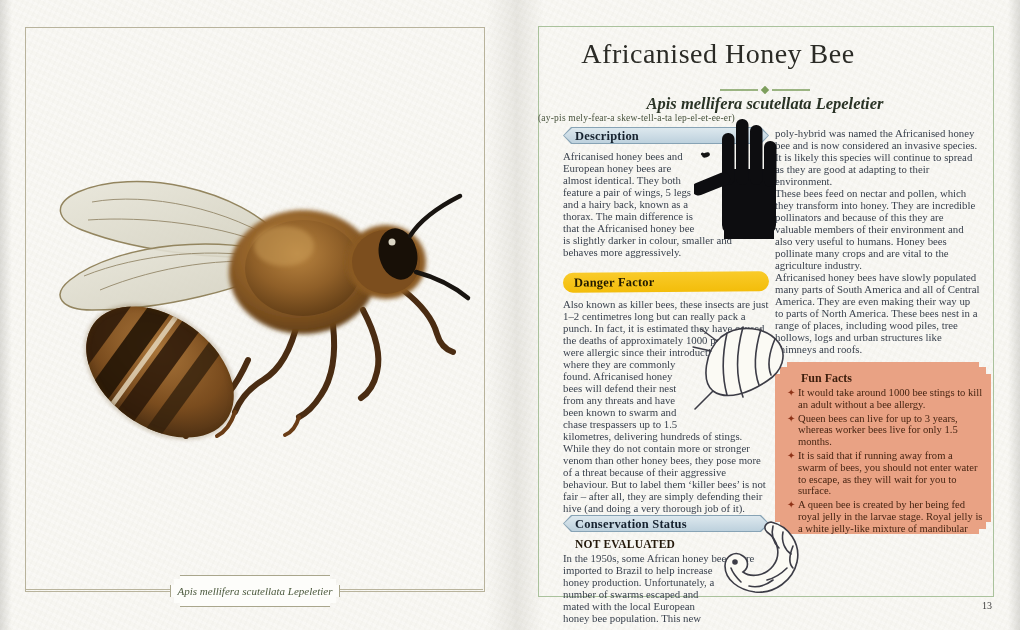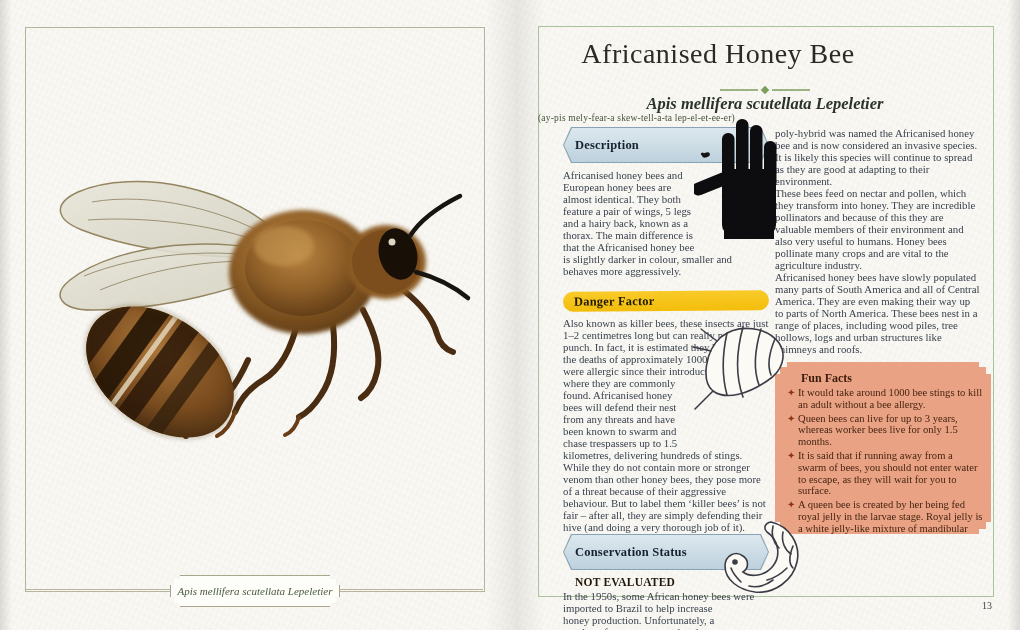--- a/index.html
+++ b/index.html
@@ -27,21 +27,21 @@
   .r-pron{position:absolute;left:538px;top:113px;width:540px;text-align:left;
     font-size:9.5px;color:#47523c;letter-spacing:.2px;}
   .pagenum{position:absolute;left:538px;top:600px;width:454px;text-align:right;font-size:10px;color:#3c3c3c;}
 
   .col{position:absolute;width:206px;font-size:10.8px;line-height:12px;color:#3a424e;text-align:left;}
   .col p{margin:0 0 0 0;}
   #col-left{left:563px;top:127px;}
   #col-right{left:775px;top:127px;}
 
   
-  .banner{position:relative;height:36px;margin:0 0 6px 0;}
+  .banner{position:relative;height:17px;margin:0 0 6px 0;}
   .banner-blue{background:#87a3b5;clip-path:polygon(8px 0,calc(100% - 8px) 0,100% 50%,calc(100% - 8px) 100%,8px 100%,0 50%);}
   .banner-blue .inner{position:absolute;inset:1px;background:linear-gradient(#dde8ee,#bdd1dd);
     clip-path:polygon(8px 0,calc(100% - 8px) 0,100% 50%,calc(100% - 8px) 100%,8px 100%,0 50%);
     display:flex;align-items:center;}
   .banner .label{font-weight:bold;font-size:12.5px;color:#16222f;padding-left:11px;letter-spacing:.2px;}
   .banner-yellow{background:linear-gradient(#f9cb2a,#f3bd0a);border-radius:10px;height:20px;display:flex;align-items:center;transform:rotate(-.4deg);}
   .banner-yellow .label{color:#211900;}
 
   .spacer-hand{float:right;width:70px;height:78px;}
   .spacer-sting{float:right;width:78px;height:64px;}

